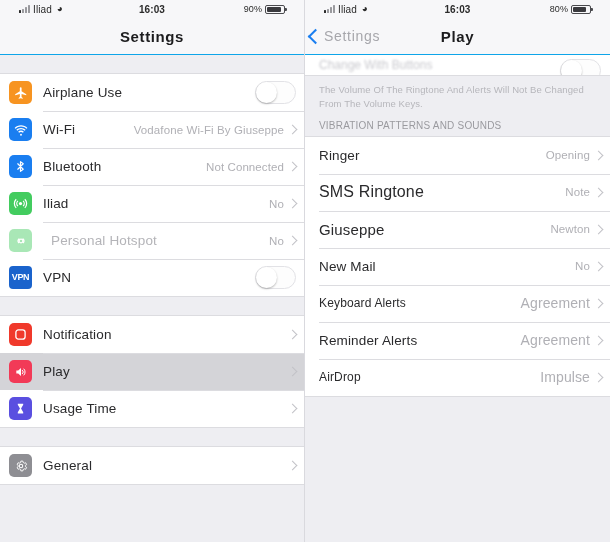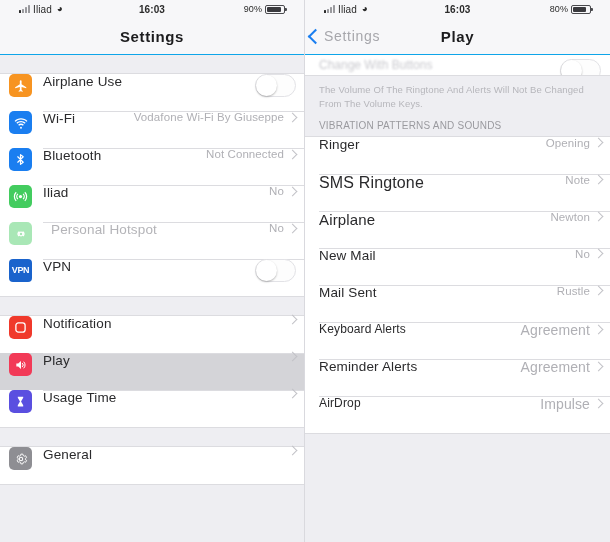--- a/index.html
+++ b/index.html
@@ -98,21 +98,21 @@
   }
 
   
   .scroll { height: 488px; overflow: hidden; background: #eeeef2; }
   .gap { height: 18px; background: #eeeef2; }
   .gap.lg { height: 26px; }
   .group { background: #ffffff; border-top: 1px solid #dcdce0; border-bottom: 1px solid #dcdce0; }
 
   .row {
     display: flex;
-    align-items: flex-start;
+    align-items: center;
     height: 37px;
     padding-left: 9px;
     background: #ffffff;
     position: relative;
   }
   .row.selected { background: #d4d4d8; }
   .row + .row::before {
     content: "";
     position: absolute; left: 43px; right: 0; top: 0; height: 1px;
     background: #dcdce0;
@@ -427,42 +427,35 @@
 
         <div class="row noicon">
           <div class="label" style="font-size:16px">SMS Ringtone</div>
           <div class="row-right">
             <span class="value">Note</span>
             <span class="chev"></span>
           </div>
         </div>
 
         <div class="row noicon">
-          <div class="label" style="font-size:15px">Airplane</div>
+          <div class="label" style="font-size:15px">Giuseppe</div>
           <div class="row-right">
             <span class="value">Newton</span>
             <span class="chev"></span>
           </div>
         </div>
 
         <div class="row noicon">
           <div class="label">New Mail</div>
           <div class="row-right">
             <span class="value">No</span>
             <span class="chev"></span>
           </div>
         </div>
 
-        <div class="row noicon">
-          <div class="label">Mail Sent</div>
-          <div class="row-right">
-            <span class="value">Rustle</span>
-            <span class="chev"></span>
-          </div>
-        </div>
 
         <div class="row noicon">
           <div class="label" style="font-size:12px">Keyboard Alerts</div>
           <div class="row-right">
             <span class="value sm">Agreement</span>
             <span class="chev"></span>
           </div>
         </div>
 
         <div class="row noicon">

